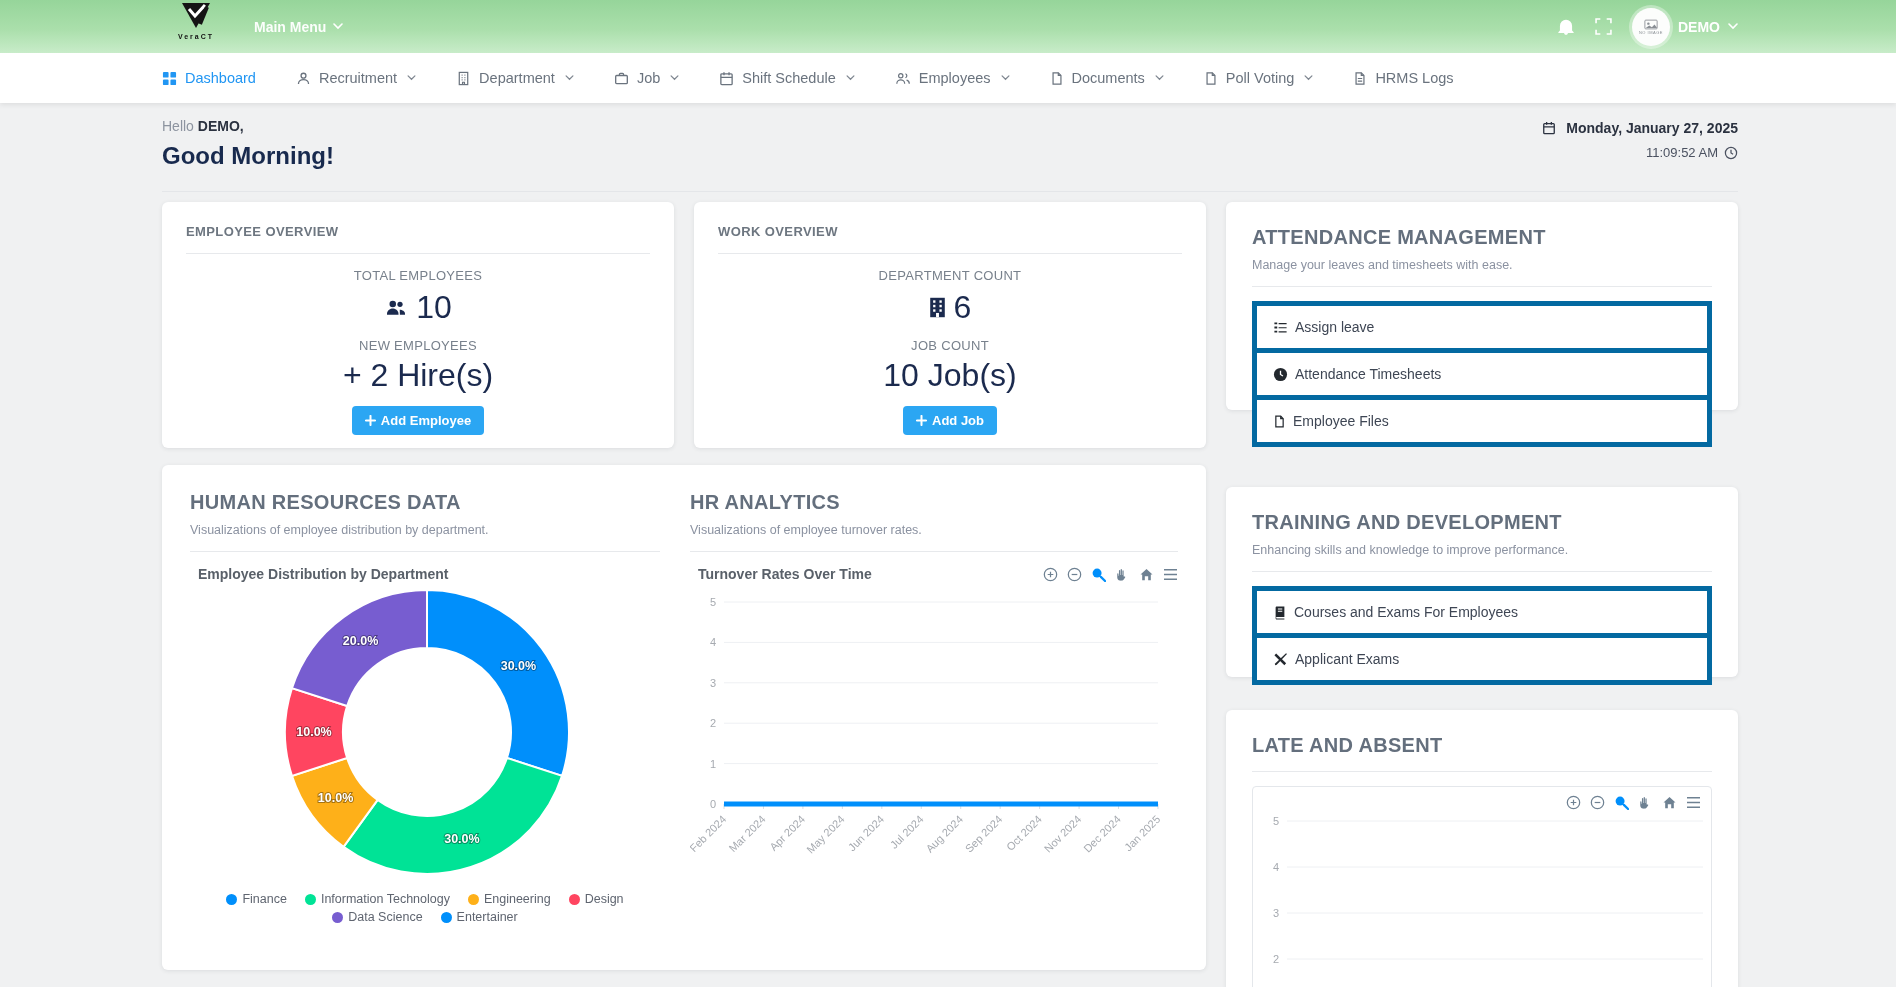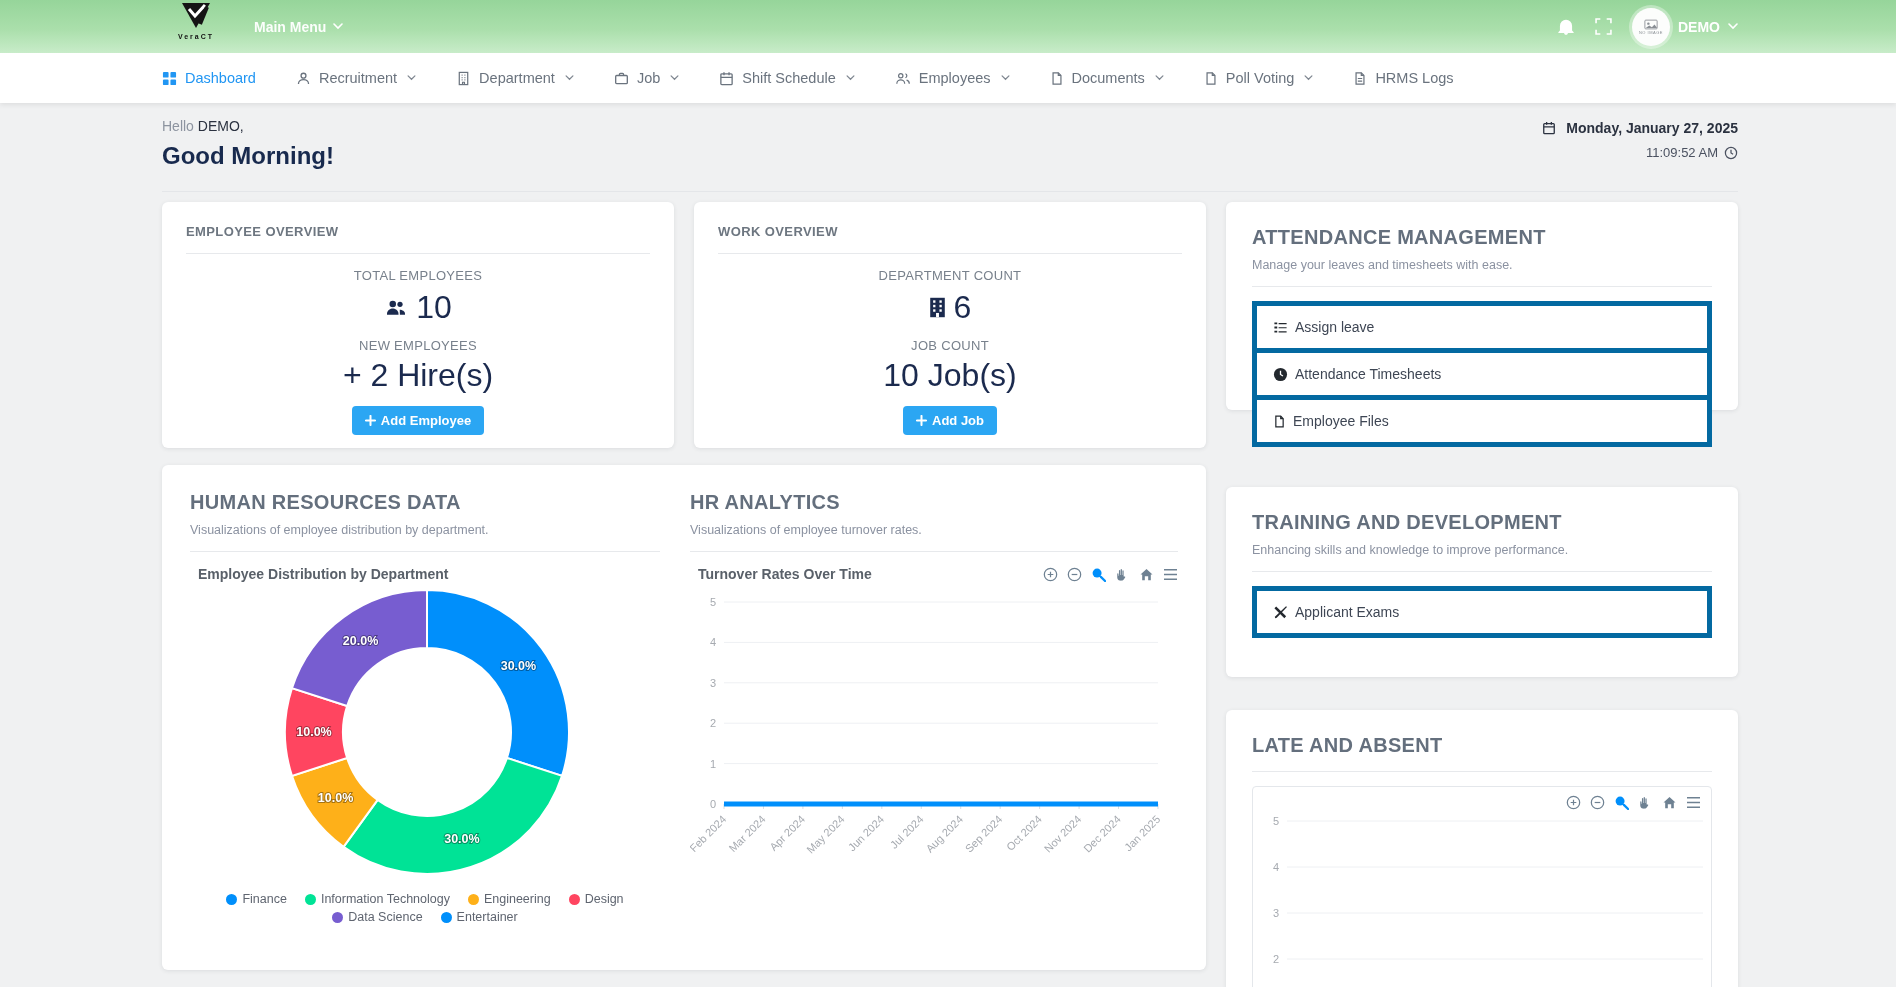--- a/index.html
+++ b/index.html
@@ -47,21 +47,21 @@
   .apex-toolbar .tbtn { cursor:pointer; display:inline-flex; }
   .legend { display:flex; flex-wrap:wrap; justify-content:center; column-gap:18px; row-gap:4px; margin-top:8px; }
   .legend-item { display:inline-flex; align-items:center; gap:5px; font-size:12.5px; color:#5f6570; cursor:pointer;justify-content:center; }
   .legend-dot { width:11px; height:11px; border-radius:50%; display:inline-block; }
   .center-col { text-align:center; }
   svg.ico { flex:0 0 auto; }
   text.axis { font-family:"Liberation Sans",sans-serif; font-size:11px; fill:#a6aab0; }
   text.dlabel { font-family:"Liberation Sans",sans-serif; font-size:12.5px; font-weight:700; fill:#fff; }
 
   .greet-hello { font-size:14px; color:#8d94a0; }
-  .greet-hello b { color:#2b3240; font-weight:400;margin-top:28px; }
+  .greet-hello b { color:#2b3240; font-weight:700;margin-top:28px; }
   .greet-main { font-size:24px; font-weight:700; color:#182a4e; margin-top:8px; }
   .date-line { font-size:14px; font-weight:700; color:#2b3240; display:flex; align-items:center; gap:10px; justify-content:flex-end; }
   .time-line { font-size:13px; color:#4a5160; display:flex; align-items:center; gap:6px; justify-content:flex-end; margin-top:9px; }
 </style>
 </head>
 <body>
 
 <header class="topbar">
   <div class="logo">
     <svg class="ico" width="34" height="30" viewBox="0 0 34 30">
@@ -433,20 +433,27 @@
         <polyline points="34,222 73.45454545454545,222 112.9090909090909,222 152.36363636363637,222 191.8181818181818,222 231.27272727272728,222 270.72727272727275,222 310.1818181818182,222 349.6363636363636,222 389.09090909090907,222 428.54545454545456,222 468,222" fill="none" stroke="#008FFB" stroke-width="5"></polyline>
       </svg>
   </div>
 </section>
 
 <section class="card" style="left:1226px; top:487px; width:512px; height:190px; padding:24px 26px;">
   <div class="big-title">TRAINING AND DEVELOPMENT</div>
   <div class="subtitle">Enhancing skills and knowledge to improve performance.</div>
   <hr class="hr-line">
   <div class="list-row">
+    <svg class="ico" width="14" height="15" viewBox="0 0 16 16" fill="#23282e">
+        <path d="M3 2.2C3 1.5 3.6 1 4.3 1H13v12.2H4.3c-.5 0-.8.3-.8.8s.3.8.8.8H13V16H4.3C3.6 16 3 15.4 3 14.6z"></path>
+        <path d="M5.6 3.4h5v1.2h-5zM5.6 6h5v1.2h-5z" fill="#fff"></path>
+      </svg>
+    <span>Courses and Exams For Employees</span>
+  </div>
+  <div class="list-row">
     <svg class="ico" width="15" height="15" viewBox="0 0 16 16" fill="#23282e">
         <path d="M1.5 3.4L3.4 1.5l10.6 10.6-1.9 1.9z"></path>
         <path d="M13.9 1.2l1 1-10.9 11.3-1.5.6-.5-.5.6-1.5z"></path>
       </svg>
     <span>Applicant Exams</span>
   </div>
 </section>
 
 <section class="card" style="left:1226px; top:710px; width:512px; height:360px; padding:24px 26px;">
   <div class="big-title">LATE AND ABSENT</div>

